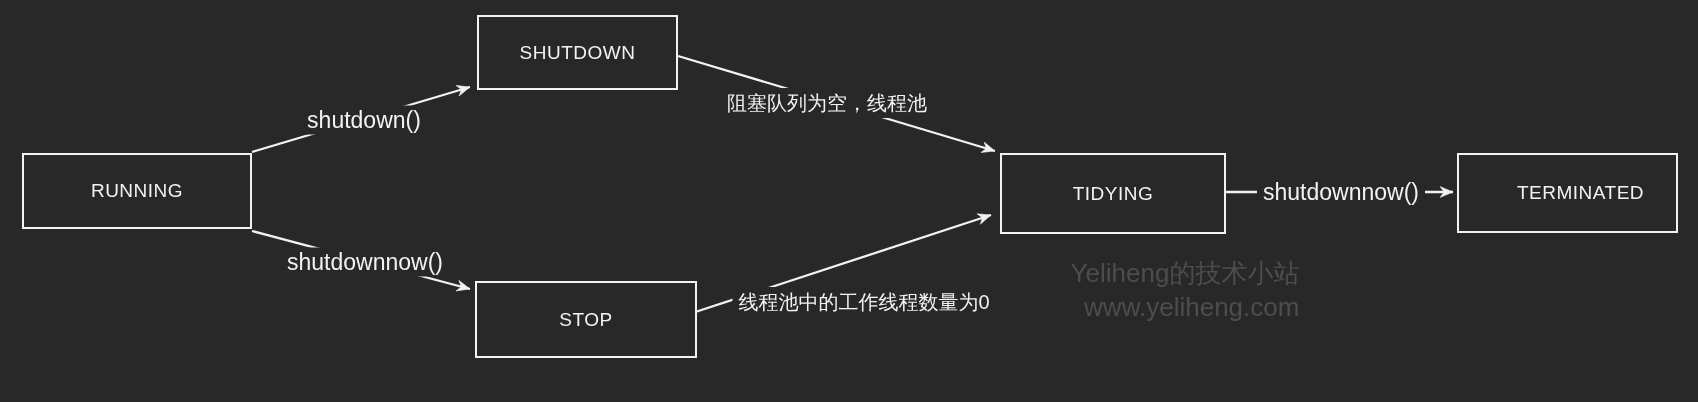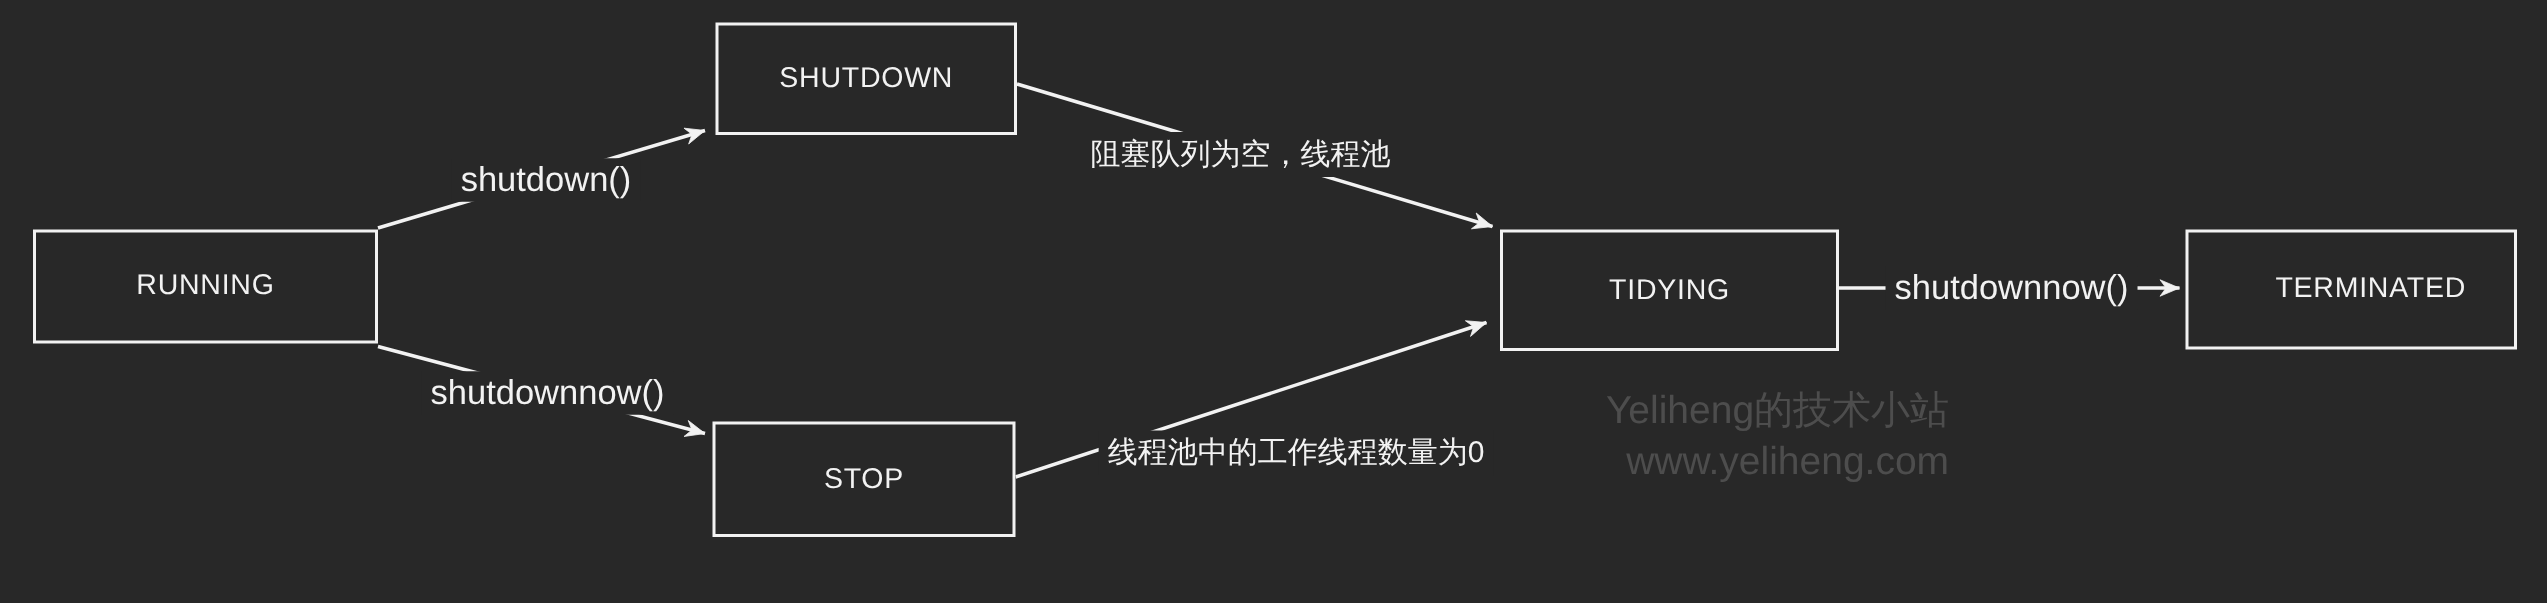--- a/index.html
+++ b/index.html
@@ -57,21 +57,21 @@
     position: absolute;
     transform: translate(-50%, -50%);
     color: var(--watermark);
     font-size: 26px;
     line-height: 34px;
     text-align: right;
     white-space: nowrap;
   }
   .node-running    { left: 22px;   top: 153px; width: 230px; height: 76px; }
   .node-shutdown   { left: 477px;  top: 15px;  width: 201px; height: 75px; }
-  .node-stop       { left: 475px;  top: 281px; width: 202px; height: 77px; }
+  .node-stop       { left: 475px;  top: 281px; width: 222px; height: 77px; }
   .node-tidying    { left: 1000px; top: 153px; width: 226px; height: 81px; }
   .node-terminated { left: 1457px; top: 153px; width: 221px; height: 80px; padding-left: 26px; }
   .label-shutdown-call    { left: 364px;  top: 120px; }
   .label-shutdownnow-call { left: 365px;  top: 262px; }
   .label-queue-empty      { left: 827px;  top: 103px; }
   .label-workers-zero     { left: 864px;  top: 266px; margin-top: 36px; }
   .label-terminated-call  { left: 1341px; top: 192px; }
   .watermark { left: 1185px; top: 290px; }
 </style>
 </head>

